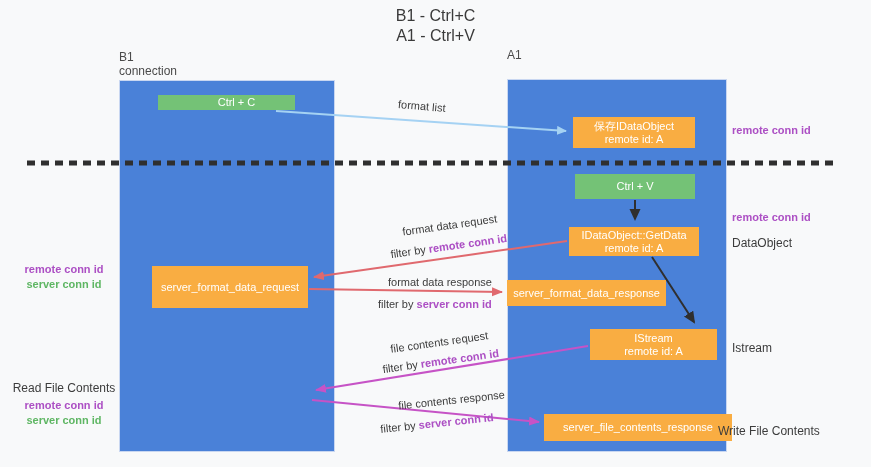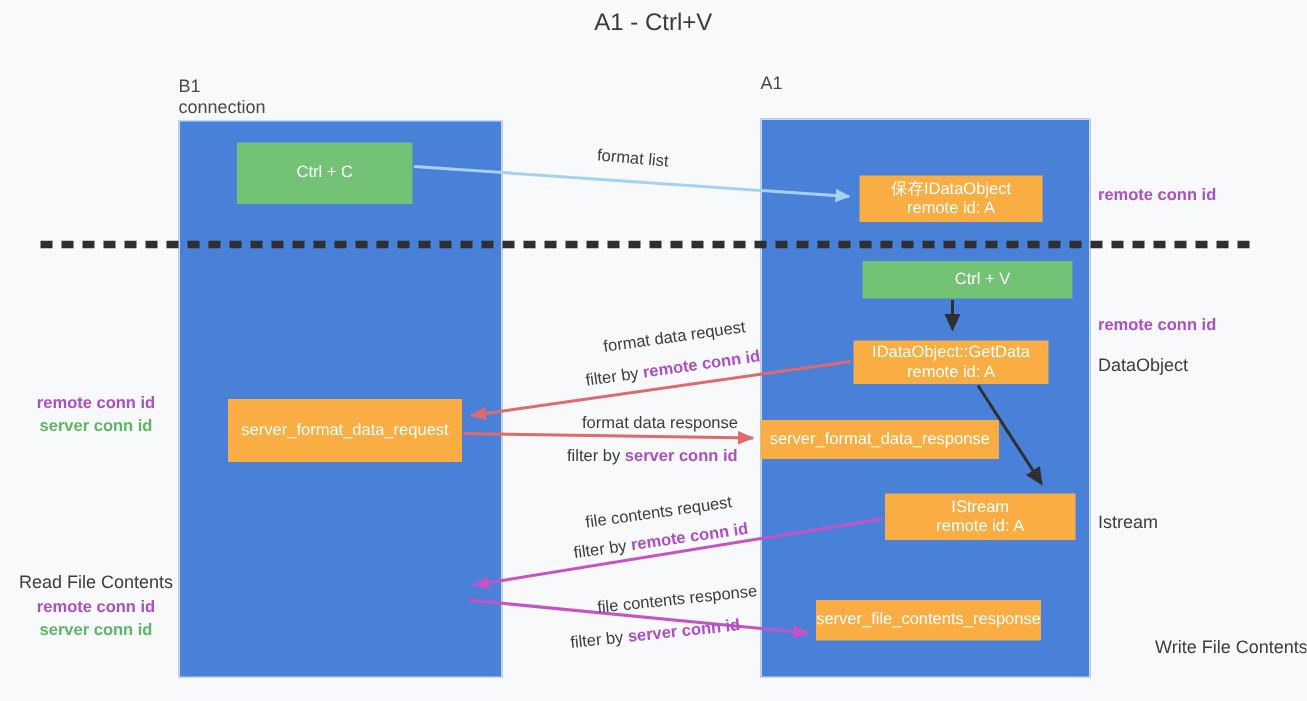--- a/index.html
+++ b/index.html
@@ -13,38 +13,38 @@
   #hdr-left{left:119px;top:50px;width:216px;}
   #hdr-right{left:507px;top:48px;width:220px;}
   .lane{position:absolute;background:#4a81d8;border:1px solid #c9d7f1;box-sizing:border-box;z-index:1;}
   #lane-left{left:119px;top:80px;width:216px;height:372px;}
   #lane-right{left:507px;top:79px;width:220px;height:373px;}
   svg.arrows{position:absolute;left:0;top:0;z-index:2;}
   .box{position:absolute;color:#fff;font-size:11px;line-height:13px;display:flex;
     flex-direction:column;align-items:center;justify-content:center;text-align:center;z-index:3;}
   .green{background:#74c276;}
   .orange{background:#f9ad42;}
-  #box-ctrl-c{left:158px;top:95px;width:117px;height:41px;}
+  #box-ctrl-c{left:158px;top:95px;width:117px;height:15px;padding-left:20px;}
   #box-save{left:573px;top:117px;width:122px;height:31px;}
-  #box-ctrl-v{left:575px;top:174px;width:120px;height:25px;padding-left:20px;}
+  #box-ctrl-v{left:575px;top:174px;width:120px;height:25px;}
   #box-getdata{left:569px;top:227px;width:130px;height:29px;}
   #box-format-req{left:152px;top:266px;width:156px;height:42px;}
   #box-format-res{left:507px;top:280px;width:159px;height:26px;}
   #box-istream{left:590px;top:329px;width:127px;height:31px;}
   #box-file-req{left:150px;top:382px;width:161px;height:29px;}
-  #box-file-res{left:544px;top:400px;width:150px;height:27px;}
+  #box-file-res{left:544px;top:414px;width:188px;height:27px;}
   .side-label{position:absolute;font-size:11px;white-space:nowrap;z-index:4;}
   .purple{color:#ac4fc4;font-weight:bold;}
   .greentxt{color:#5eb663;font-weight:bold;}
   .dark{color:#3c3c3c;font-size:12px;font-weight:normal;}
   #r-remote-1{left:732px;top:124px;}
   #r-remote-2{left:732px;top:211px;}
   #r-dataobject{left:732px;top:236px;}
   #r-istream{left:732px;top:341px;}
-  #r-write{left:770px;top:424px;}
+  #r-write{left:718px;top:424px;}
   .left-col{left:12px;width:104px;text-align:center;}
   #l-remote-1{top:263px;}
   #l-server-1{top:278px;}
   #l-read{top:381px;}
   #l-remote-2{top:399px;}
   #l-server-2{top:414px;}
   .anno{position:absolute;font-size:11px;color:#3c3c3c;white-space:nowrap;z-index:4;}
   .anno .purple{font-weight:bold;}
   #a-format-list{left:398px;top:100px;transform:rotate(5deg);}
   #a-fdr{left:402px;top:219px;transform:rotate(-8deg);}
@@ -55,20 +55,21 @@
   #a-fcr-filter{left:382px;top:355px;transform:rotate(-8deg);}
   #a-fcres{left:398px;top:394px;transform:rotate(-6deg);}
   #a-fcres-filter{left:380px;top:417px;transform:rotate(-6deg);}
 </style>
 </head>
 <body>
 
 <div class="canvas">
 
   <div class="title">
+    <div>B1 - Ctrl+C</div>
     <div>A1 - Ctrl+V</div>
   </div>
 
   <div class="lane-header" id="hdr-left">
     <div>B1</div>
     <div>connection</div>
   </div>
   <div class="lane-header" id="hdr-right">
     <div>A1</div>
   </div>

